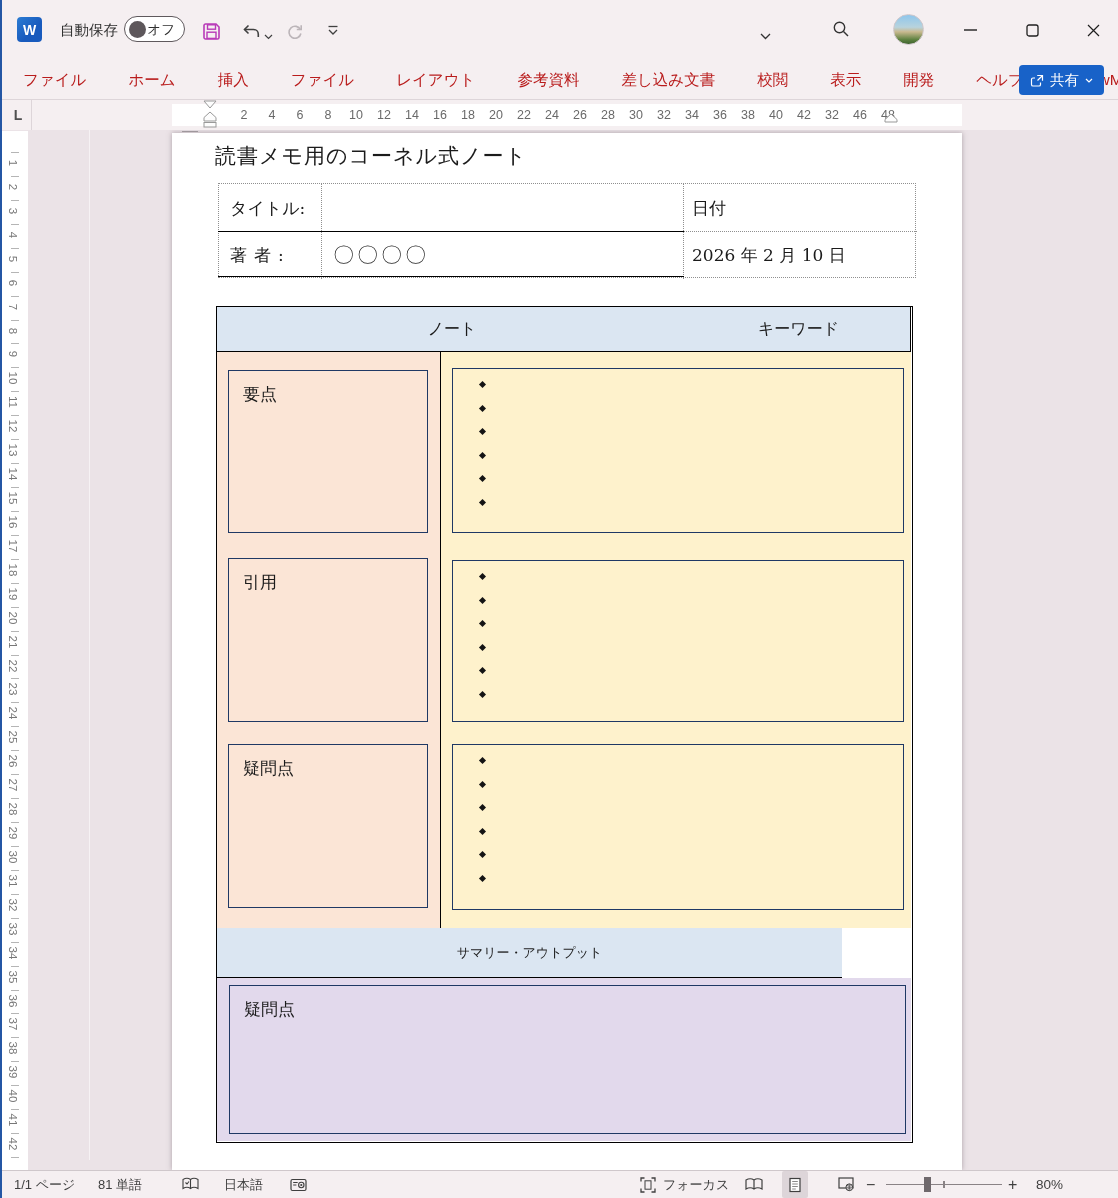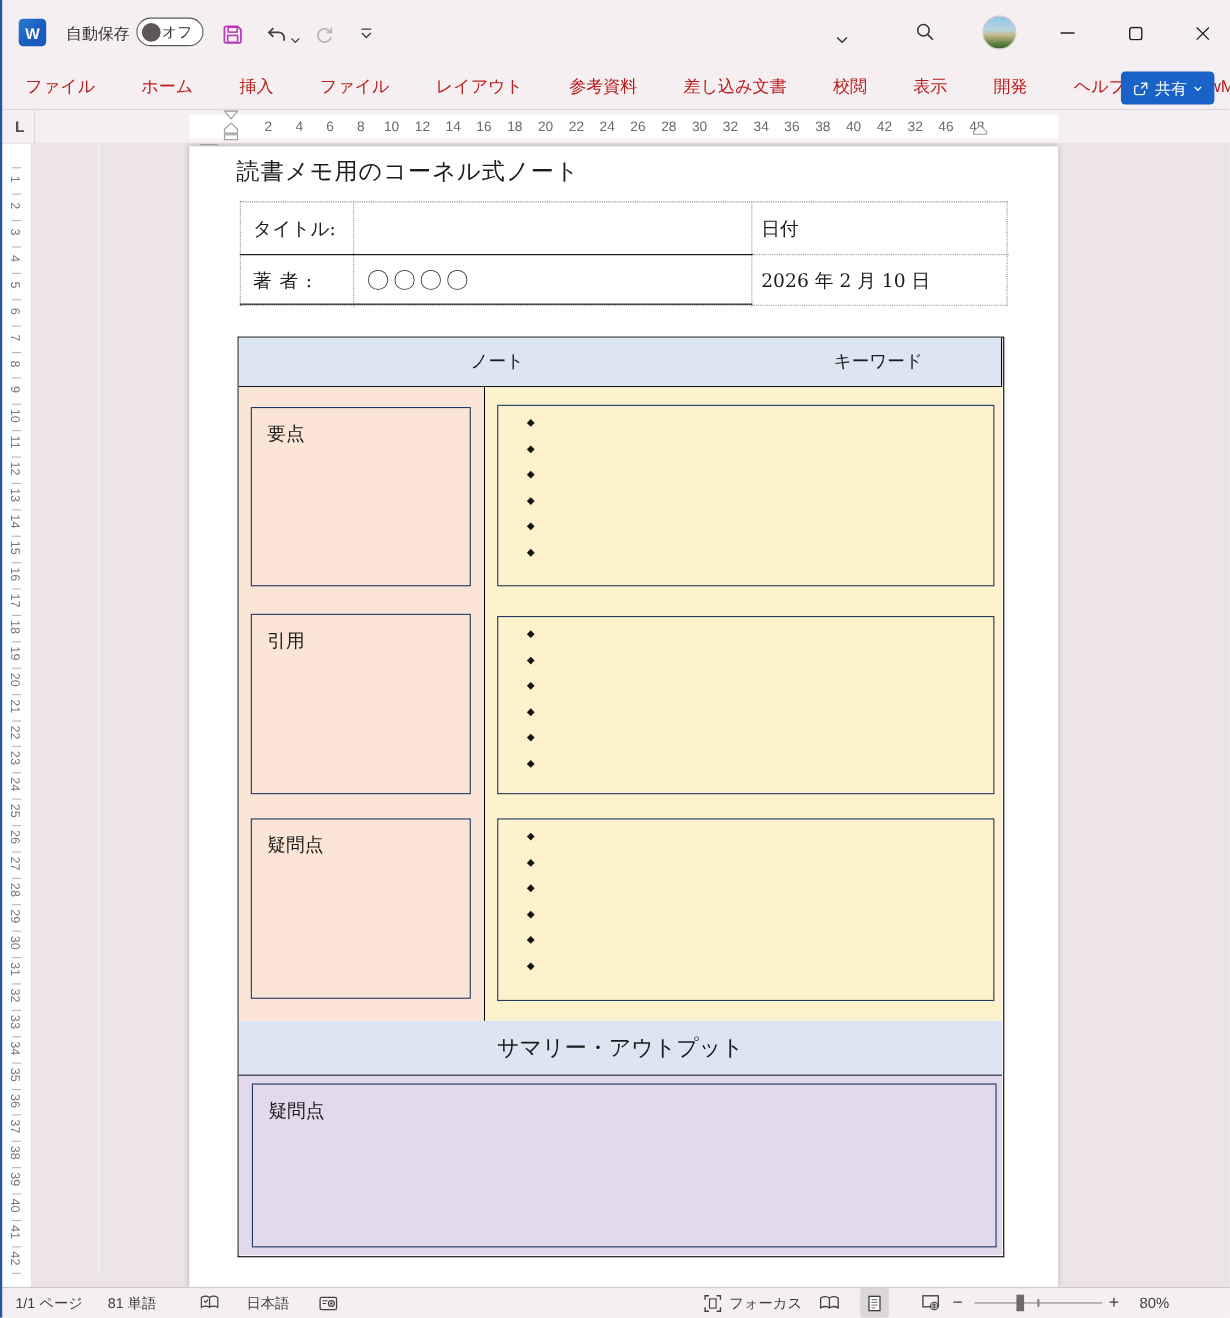--- a/index.html
+++ b/index.html
@@ -86,22 +86,22 @@
   .mt-hcell { display:flex; align-items:center; justify-content:center; font-size:16px; }
   #mt-hcell-kw { width:224px; border-right:1.5px solid #000; }
   #mt-hcell-note { flex:1; }
   #mt-body { position:absolute; left:0; top:45px; width:694px; height:576px; display:flex; }
   #kw-cell { position:relative; width:224px; height:576px; background:var(--pink); border-right:1.5px solid #000; }
   #note-cell { position:relative; flex:1; height:576px; background:var(--yellow); }
   .kbox { position:absolute; left:11px; width:200px; border:1.5px solid var(--navy); }
   .kbox-label { padding:12px 0 0 14px; font-size:17px; font-family:"DejaVu Serif","Liberation Serif",serif; color:#1b1b1b; }
   .nbox { position:absolute; left:11px; width:452px; border:1.5px solid var(--navy); }
   .bullet-diamond { position:absolute; left:27px; width:5px; height:5px; background:#141414; transform:rotate(45deg); }
-  #mt-sumheader { position:absolute; left:0; top:621px; width:694px; height:50px; border-bottom:1.5px solid #000; background:var(--header-blue);
-    display:flex; align-items:center; justify-content:center; font-size:20px; }
+  #mt-sumheader { position:absolute; left:0; top:621px; width:625px; height:50px; border-bottom:1.5px solid #000; background:var(--header-blue);
+    display:flex; align-items:center; justify-content:center; font-size:13px; }
   #mt-sumbody { position:absolute; left:0; top:671px; width:694px; height:163px; background:var(--lavender); }
   #summary-box { position:absolute; left:12px; top:7px; width:677px; height:149px; border:1.5px solid var(--navy); }
   #summary-label { padding:12px 0 0 14px; font-size:17px; }
 
   
   #statusbar { position:absolute; left:0; top:1170px; width:1118px; height:28px; background:var(--chrome);
     border-top:1px solid #cfc7cb; font-size:13px; color:#3f3f3f; }
   .sb-item { position:absolute; top:0; height:27px; display:flex; align-items:center; cursor:pointer; white-space:nowrap; }
   .sb-sel { background:#ddd5d9; border-radius:2px; padding:0 6px; }
   #zoom-track { position:absolute; left:886px; top:13px; width:116px; height:1px; background:#8a8386; cursor:pointer; }

